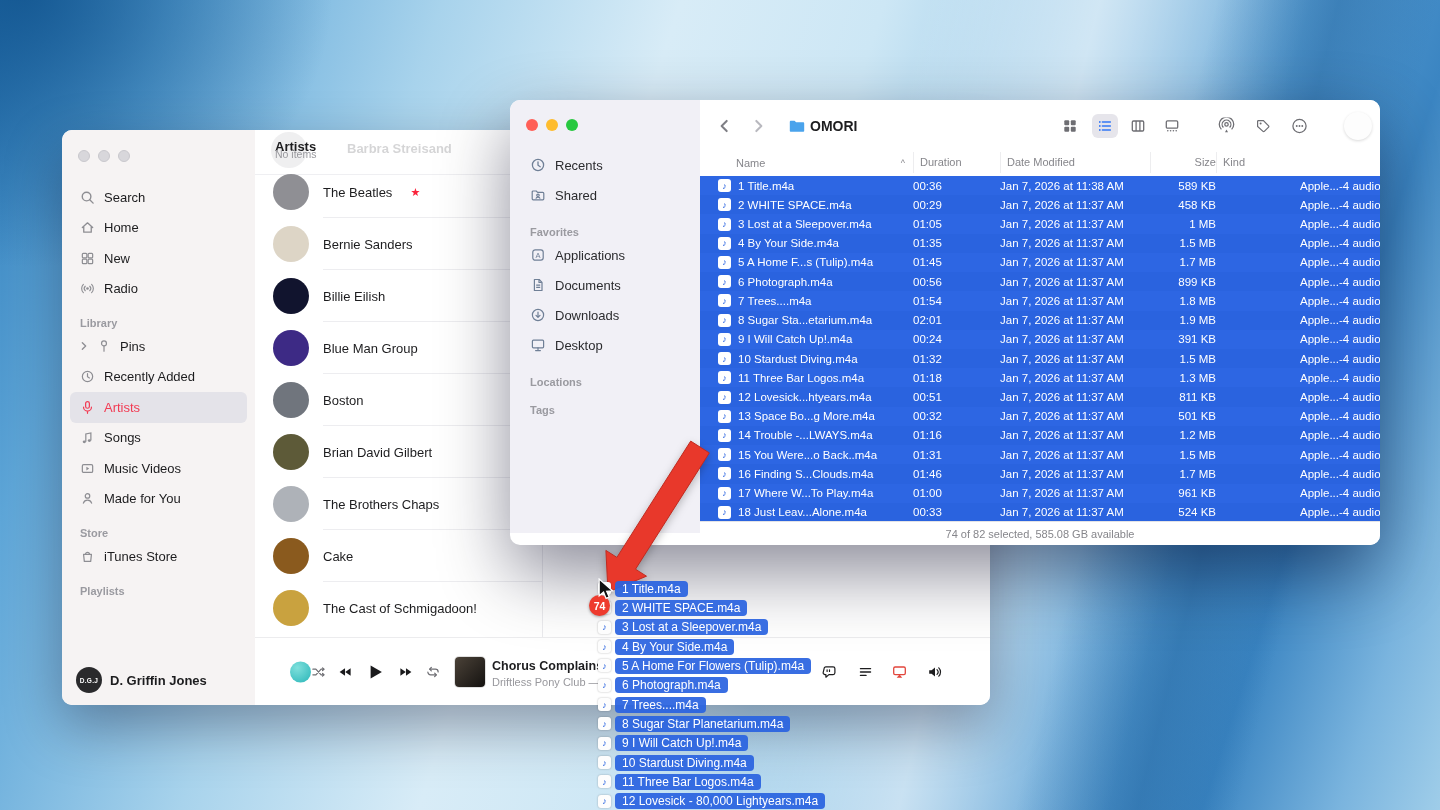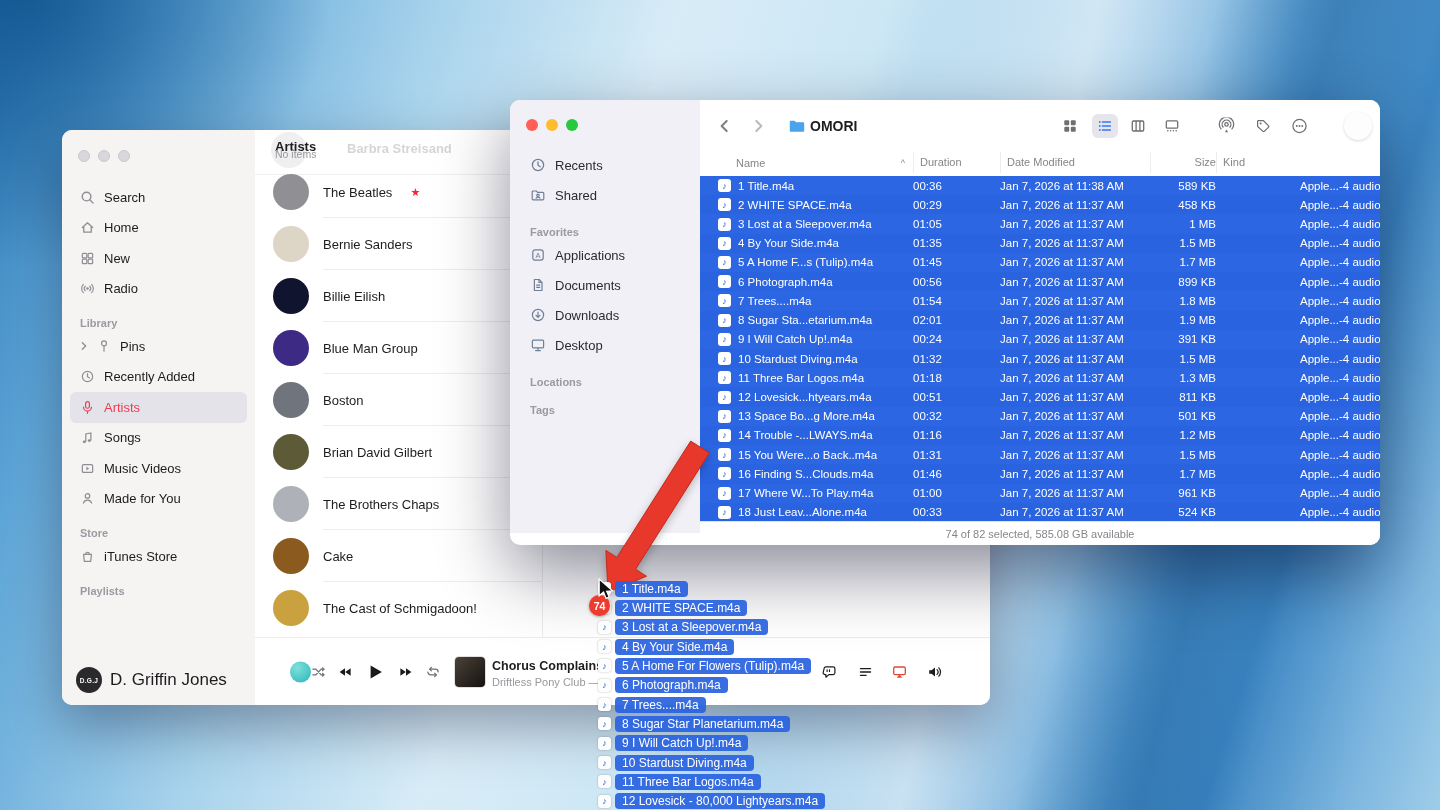--- a/index.html
+++ b/index.html
@@ -30,21 +30,21 @@
   .ms-list{position:absolute;top:52px;left:0;right:0;}
   .ms-row{height:30.5px;display:flex;align-items:center;gap:9px;padding-left:18px;
     font-size:13px;color:#1c1c1e;}
   .ms-row .ic{color:#8e8e93;}
   .ms-row.sel{background:#e4e3e9;border-radius:6px;margin:0 8px;padding-left:10px;color:#f23b53;}
   .ms-row.sel .ic{color:#f23b53;}
   .ms-label{margin:13px 0 2px 18px;font-size:11px;font-weight:700;color:#9a9aa0;}
   .ms-user{position:absolute;bottom:12px;left:14px;display:flex;align-items:center;gap:8px;}
   .ms-ava{width:26px;height:26px;border-radius:50%;background:#2a2a2c;color:#fff;
     font-size:6.5px;font-weight:700;display:flex;align-items:center;justify-content:center;letter-spacing:.3px;}
-  .ms-user-name{font-size:17px;font-weight:400;color:#1c1c1e;}
+  .ms-user-name{font-size:13px;font-weight:700;color:#1c1c1e;}
   .chev{color:#b2b2b7;}
 
   .a-pane{position:absolute;left:193px;top:0;width:287px;height:100%;border-right:1px solid #ebebee;background:#fff;}
   .pane-head{position:absolute;top:0;left:0;right:0;height:44px;border-bottom:1px solid #efeff2;}
   .pane-title{position:absolute;left:20px;top:9px;font-size:13px;font-weight:700;color:#1d1d1f;}
   .pane-sub{position:absolute;left:20px;top:18px;font-size:10.5px;color:#98989d;}
   .pane-ghost{position:absolute;left:92px;top:11px;font-size:13px;font-weight:700;color:#6b6b70;opacity:.28;white-space:nowrap;}
   .ghost-ava{position:absolute;left:16px;top:2px;width:36px;height:36px;border-radius:50%;background:#a9a9ae;opacity:.18;}
   .a-list{position:absolute;top:36px;left:0;right:0;height:464px;overflow:hidden;}
   .a-row{height:52px;display:flex;align-items:center;gap:14px;padding:0 14px 0 18px;position:relative;}

